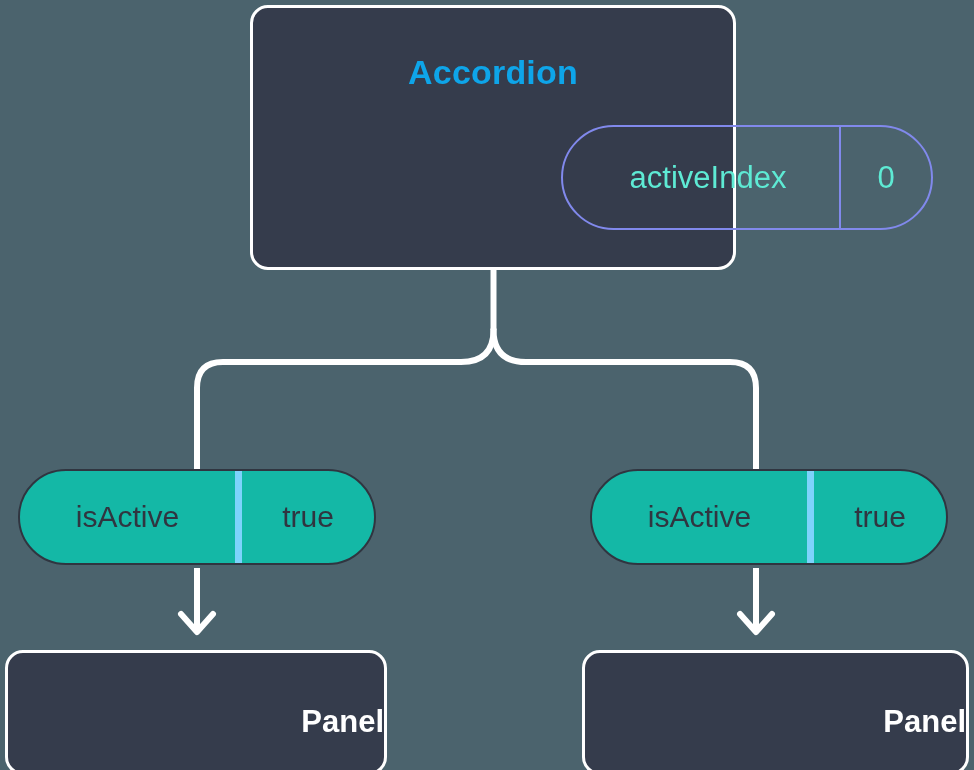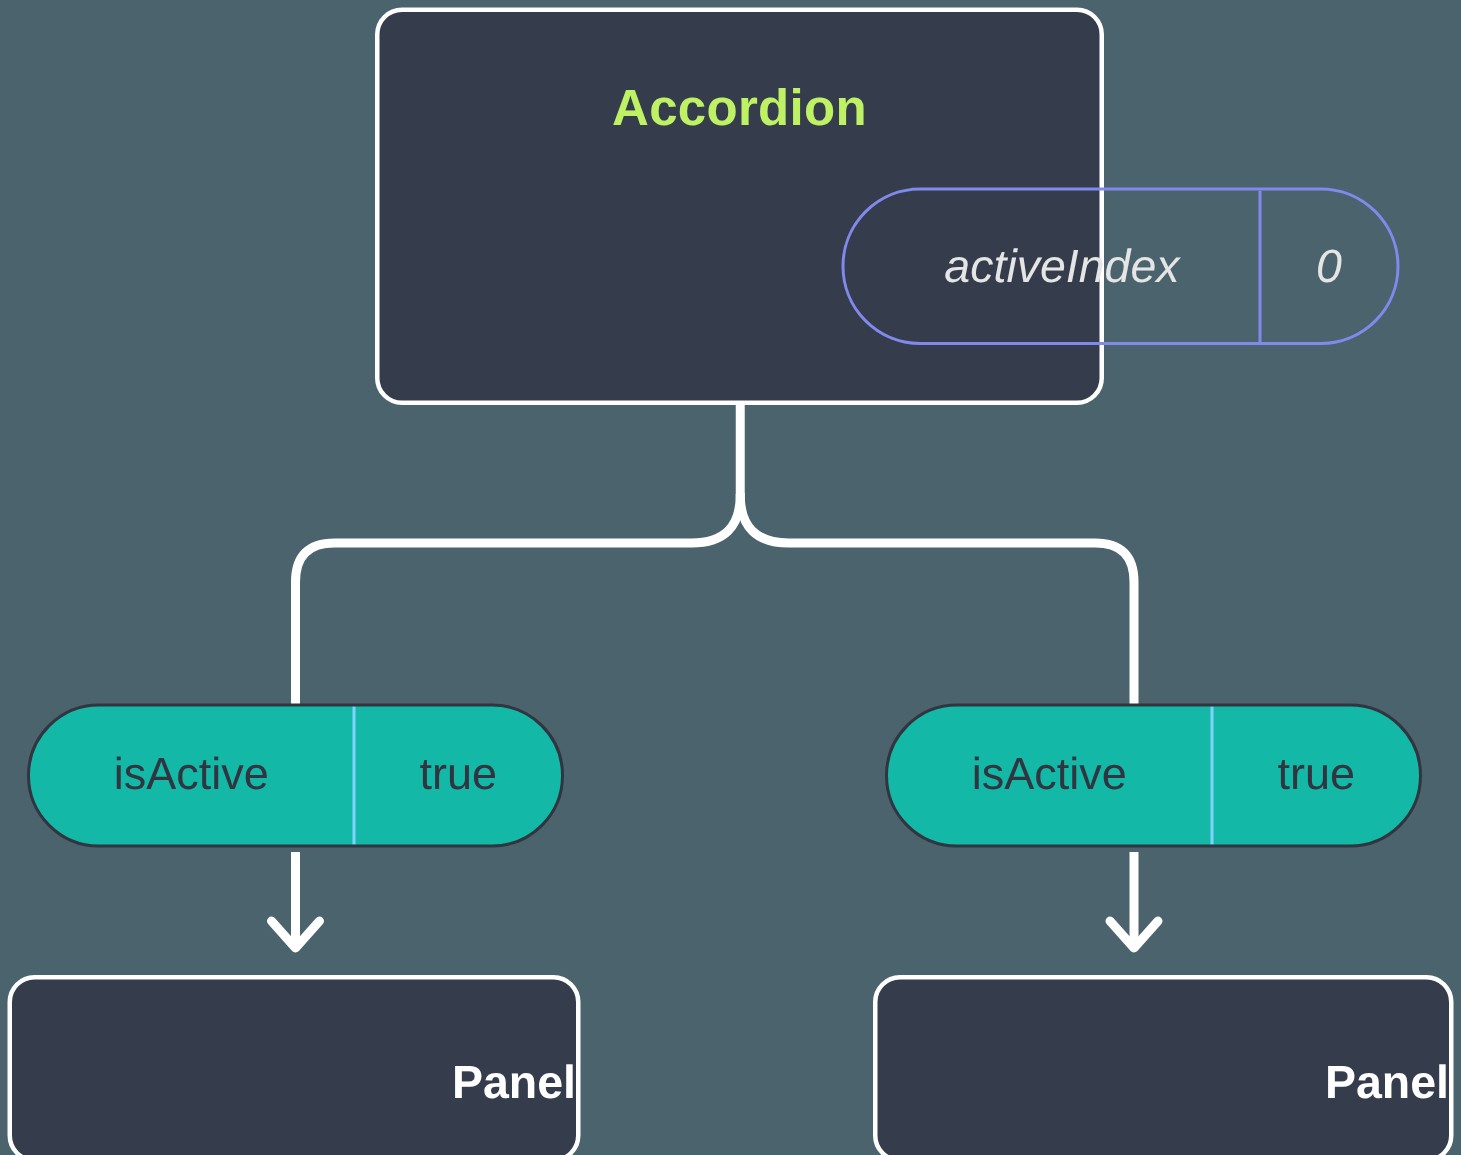--- a/index.html
+++ b/index.html
@@ -44,21 +44,21 @@
     top: 5px;
     width: 486px;
     height: 265px;
   }
   .card-title {
     position: absolute;
     left: 0;
     right: 0;
     top: 44px;
     text-align: center;
-    color: #bef264;
+    color: #0ea5e9;
     font-size: 34px;
     font-weight: 700;
     letter-spacing: 0.2px;
     line-height: 40px;
     white-space: nowrap;
   }
 
   
   .pill-outline {
     position: absolute;
@@ -74,25 +74,24 @@
     left: 308px;
     top: 117px;
     width: 372px;
     height: 105px;
   }
   .pill-outline .pill-key,
   .pill-outline .pill-val {
     display: flex;
     align-items: center;
     justify-content: center;
-    color: #e5e5e5;
+    color: #5eead4;
     font-size: 31px;
     font-weight: 400;
     white-space: nowrap;
-    font-style: italic;
   }
   .pill-outline .pill-key {
     flex: 0 0 276px;
     padding-left: 14px;
     box-sizing: border-box;
   }
   .pill-outline .pill-val {
     flex: 1 1 auto;
     border-left: 2px solid #8189ec;
   }
@@ -119,21 +118,21 @@
     color: #303540;
     font-size: 30px;
     font-weight: 400;
     white-space: nowrap;
   }
   .pill-solid .pill-key {
     flex: 0 0 215px;
   }
   .pill-solid .pill-val {
     flex: 1 1 auto;
-    border-left: 2px solid #7dd3fc;
+    border-left: 7px solid #7dd3fc;
   }
 
   
   #panel-left  { left: 5px;   top: 650px; width: 382px; height: 125px; }
   #panel-right { left: 582px; top: 650px; width: 387px; height: 125px; }
   .panel-label {
     position: absolute;
     left: 0;
     right: 0;
     top: 50px;

